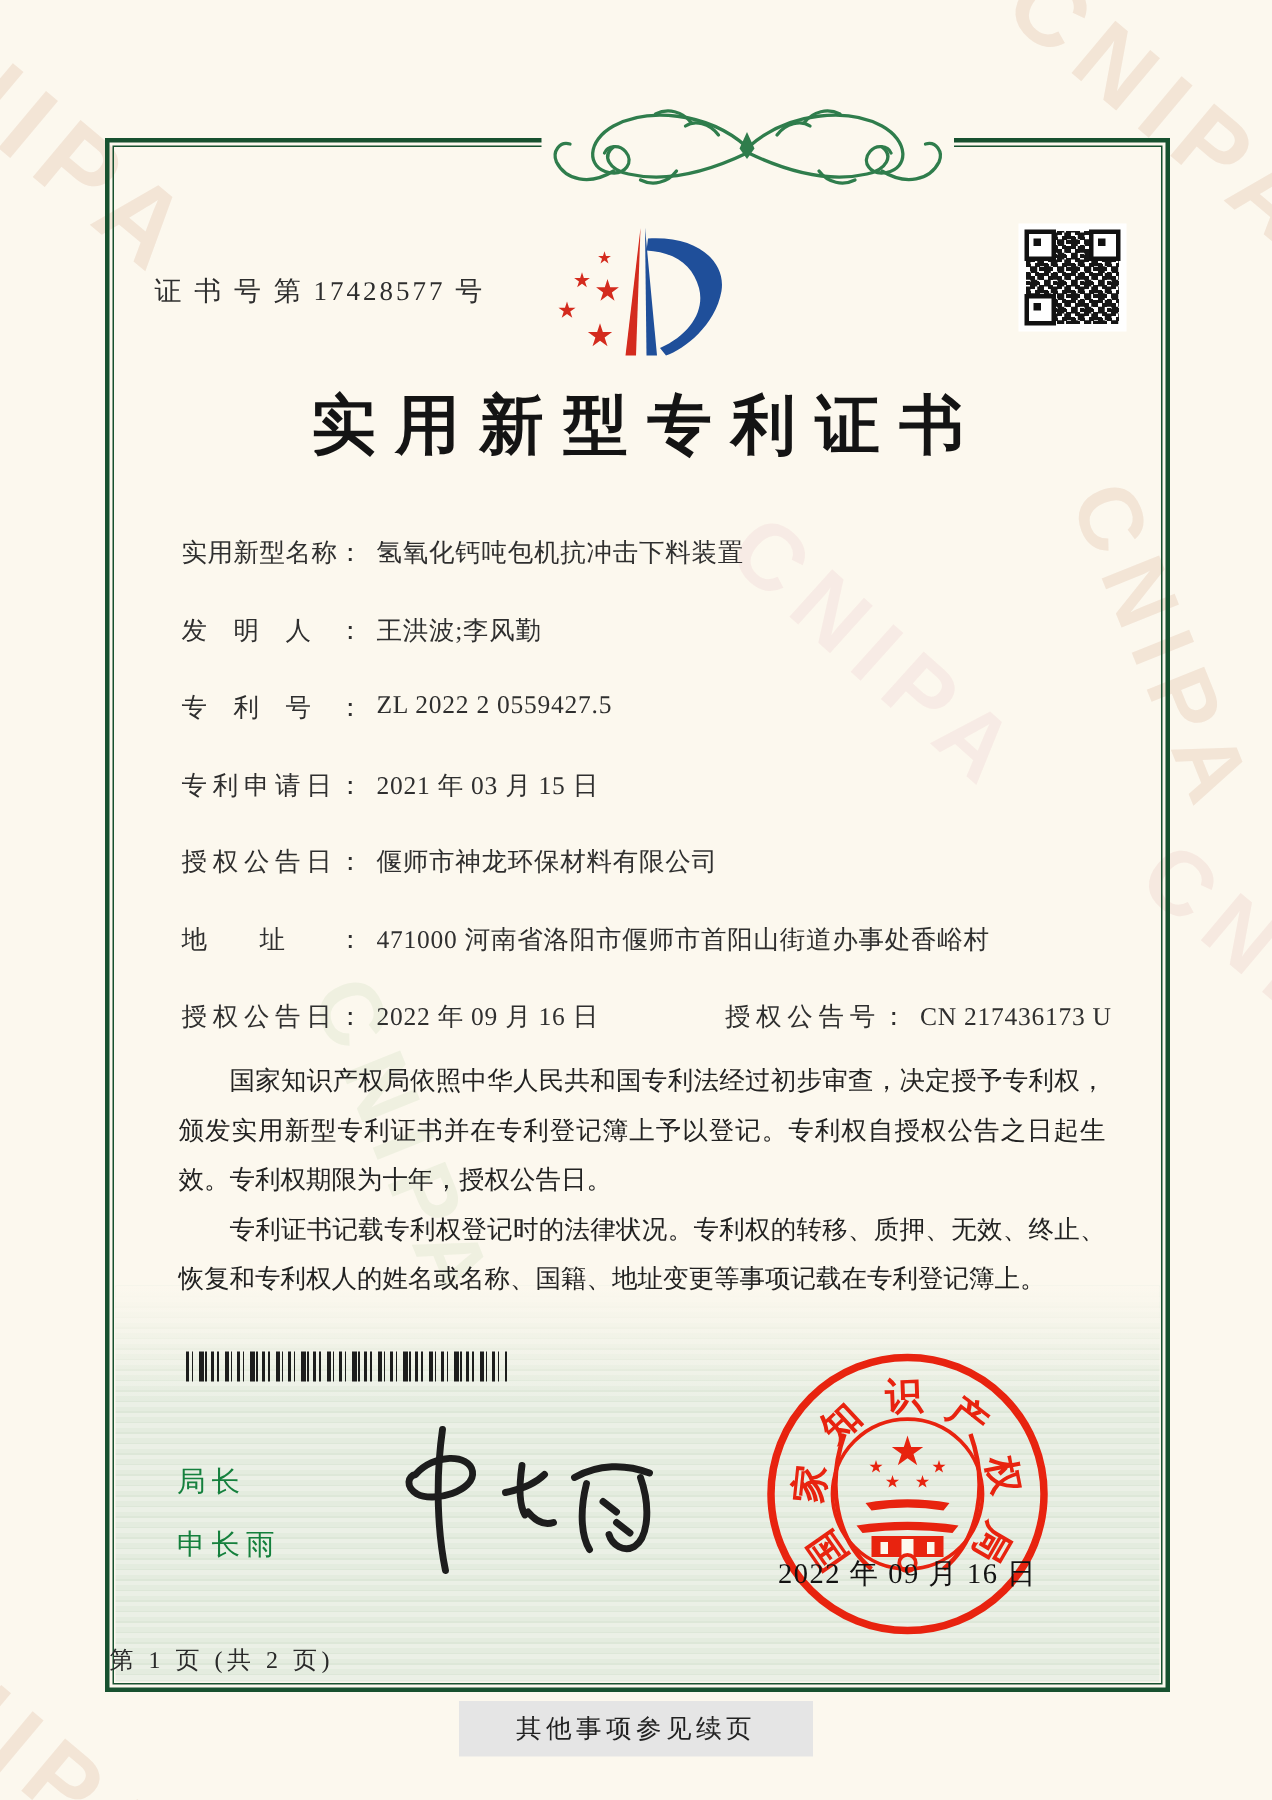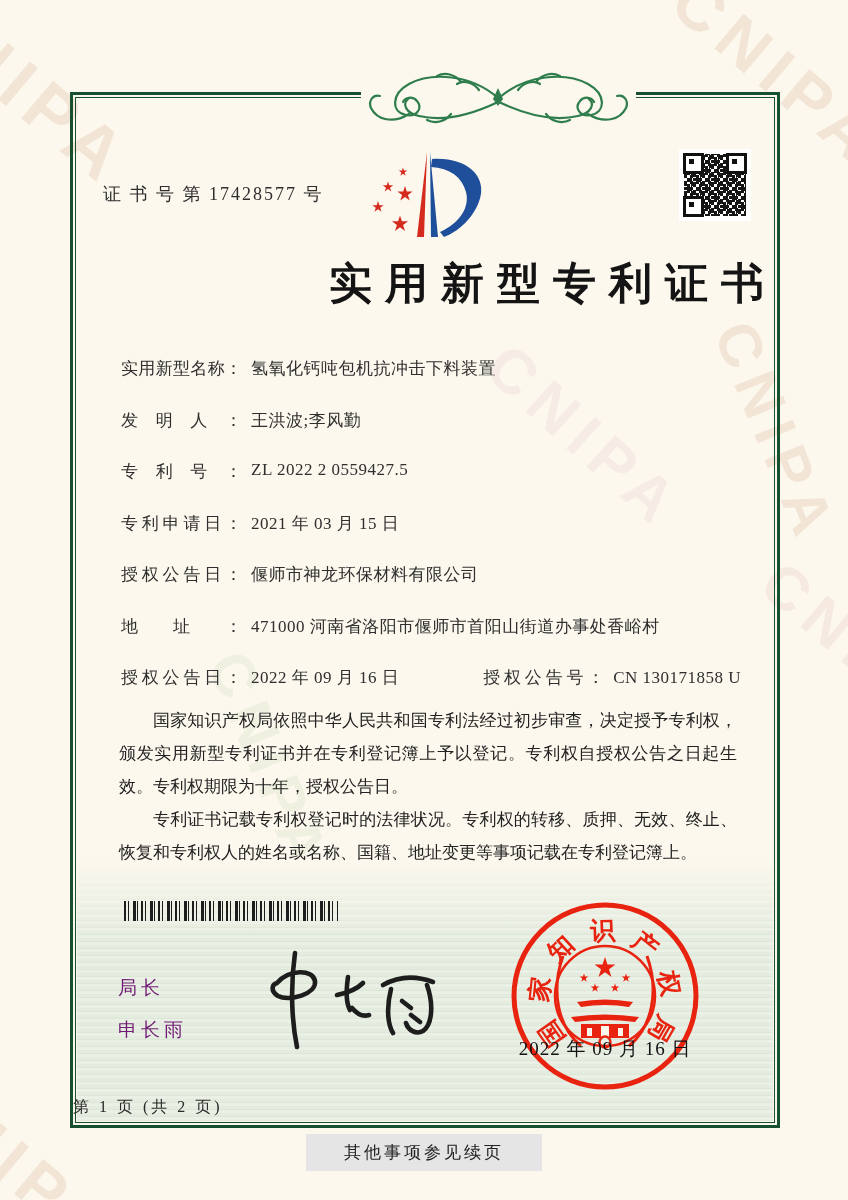--- a/index.html
+++ b/index.html
@@ -55,21 +55,21 @@
     position:absolute; inset:5px;
     background:
       repeating-conic-gradient(#151515 0 25%, transparent 0 50%) 0 0/6px 6px,
       repeating-conic-gradient(#151515 0 25%, transparent 0 50%) 3px 1px/9px 9px,
       #fff;
   }
   .qf{position:absolute; width:15px; height:15px; border:3px solid #111; background:#fff;}
   .qf::after{content:""; position:absolute; left:3px; top:3px; width:5px; height:5px; background:#111;}
   .qf.tl{left:4px; top:4px;} .qf.tr{right:4px; top:4px;} .qf.bl{left:4px; bottom:4px;}
   .title{
-    position:absolute; left:0; right:0; top:160px; text-align:right;
+    position:absolute; left:0; right:0; top:160px; text-align:center;
     font-size:43px; font-weight:bold; letter-spacing:13px; text-indent:13px;
     color:#141414; z-index:2;
   }
   
   .fields{position:absolute; left:48px; right:22px; top:262px; font-size:17px; z-index:2;}
   .frow{height:51.5px; white-space:nowrap;}
   .flabel{
     display:inline-block; width:121px; text-align:justify; text-align-last:justify;
     -moz-text-align-last:justify; color:#2f2f2f; vertical-align:top;
   }
@@ -82,21 +82,21 @@
   }
   .bodytext p{margin:0; text-indent:2em;}
   
   .barcode{
     position:absolute; left:51px; top:806px; width:214px; height:20px; z-index:2;
     background:repeating-linear-gradient(90deg,
       #1d1d1d 0 2px, transparent 2px 4px, #1d1d1d 4px 5px, transparent 5px 9px,
       #1d1d1d 9px 12px, transparent 12px 13px, #1d1d1d 13px 14px, transparent 14px 17px);
   }
   .director{position:absolute; left:45px; top:880px; z-index:2;
-    font-family:"Liberation Sans","DejaVu Sans",sans-serif; font-size:19px; color:#701a75;}
+    font-family:"Liberation Sans","DejaVu Sans",sans-serif; font-size:19px; color:#15803d;}
   .director div{margin-bottom:16px; letter-spacing:4px;}
   .signature{position:absolute; left:176px; top:848px; z-index:2;}
   .seal{position:absolute; left:434px; top:803px; z-index:1;}
   .seal-date{
     position:absolute; left:422px; top:941px; width:220px; text-align:center;
     font-size:19px; color:#121212; letter-spacing:1px; z-index:2;
   }
   .pageno{
     position:absolute; left:0; right:0; top:1002px; text-align:left;
     font-size:16px; letter-spacing:3px; color:#2a2a2a; z-index:2;
@@ -190,21 +190,21 @@
       <div class="frow">
         <span class="flabel">专利申请日：</span><span class="fvalue">2021 年 03 月 15 日</span>
       </div>
       <div class="frow">
         <span class="flabel">授权公告日：</span><span class="fvalue">偃师市神龙环保材料有限公司</span>
       </div>
       <div class="frow">
         <span class="flabel">地址：</span><span class="fvalue">471000 河南省洛阳市偃师市首阳山街道办事处香峪村</span>
       </div>
       <div class="frow">
-        <span class="flabel">授权公告日：</span><span class="fvalue">2022 年 09 月 16 日</span><span class="flabel grant-no">授权公告号：</span><span class="fvalue">CN 130171858 U</span>
+        <span class="flabel">授权公告日：</span><span class="fvalue">2022 年 09 月 16 日</span><span class="flabel grant-no">授权公告号：</span><span class="fvalue">CN 217436173 U</span>
       </div>
     </div>
 
     <div class="bodytext">
       <p>国家知识产权局依照中华人民共和国专利法经过初步审查，决定授予专利权，颁发实用新型专利证书并在专利登记簿上予以登记。专利权自授权公告之日起生效。专利权期限为十年，授权公告日。</p>
       <p>专利证书记载专利权登记时的法律状况。专利权的转移、质押、无效、终止、恢复和专利权人的姓名或名称、国籍、地址变更等事项记载在专利登记簿上。</p>
     </div>
 
     <div class="barcode"></div>
 

